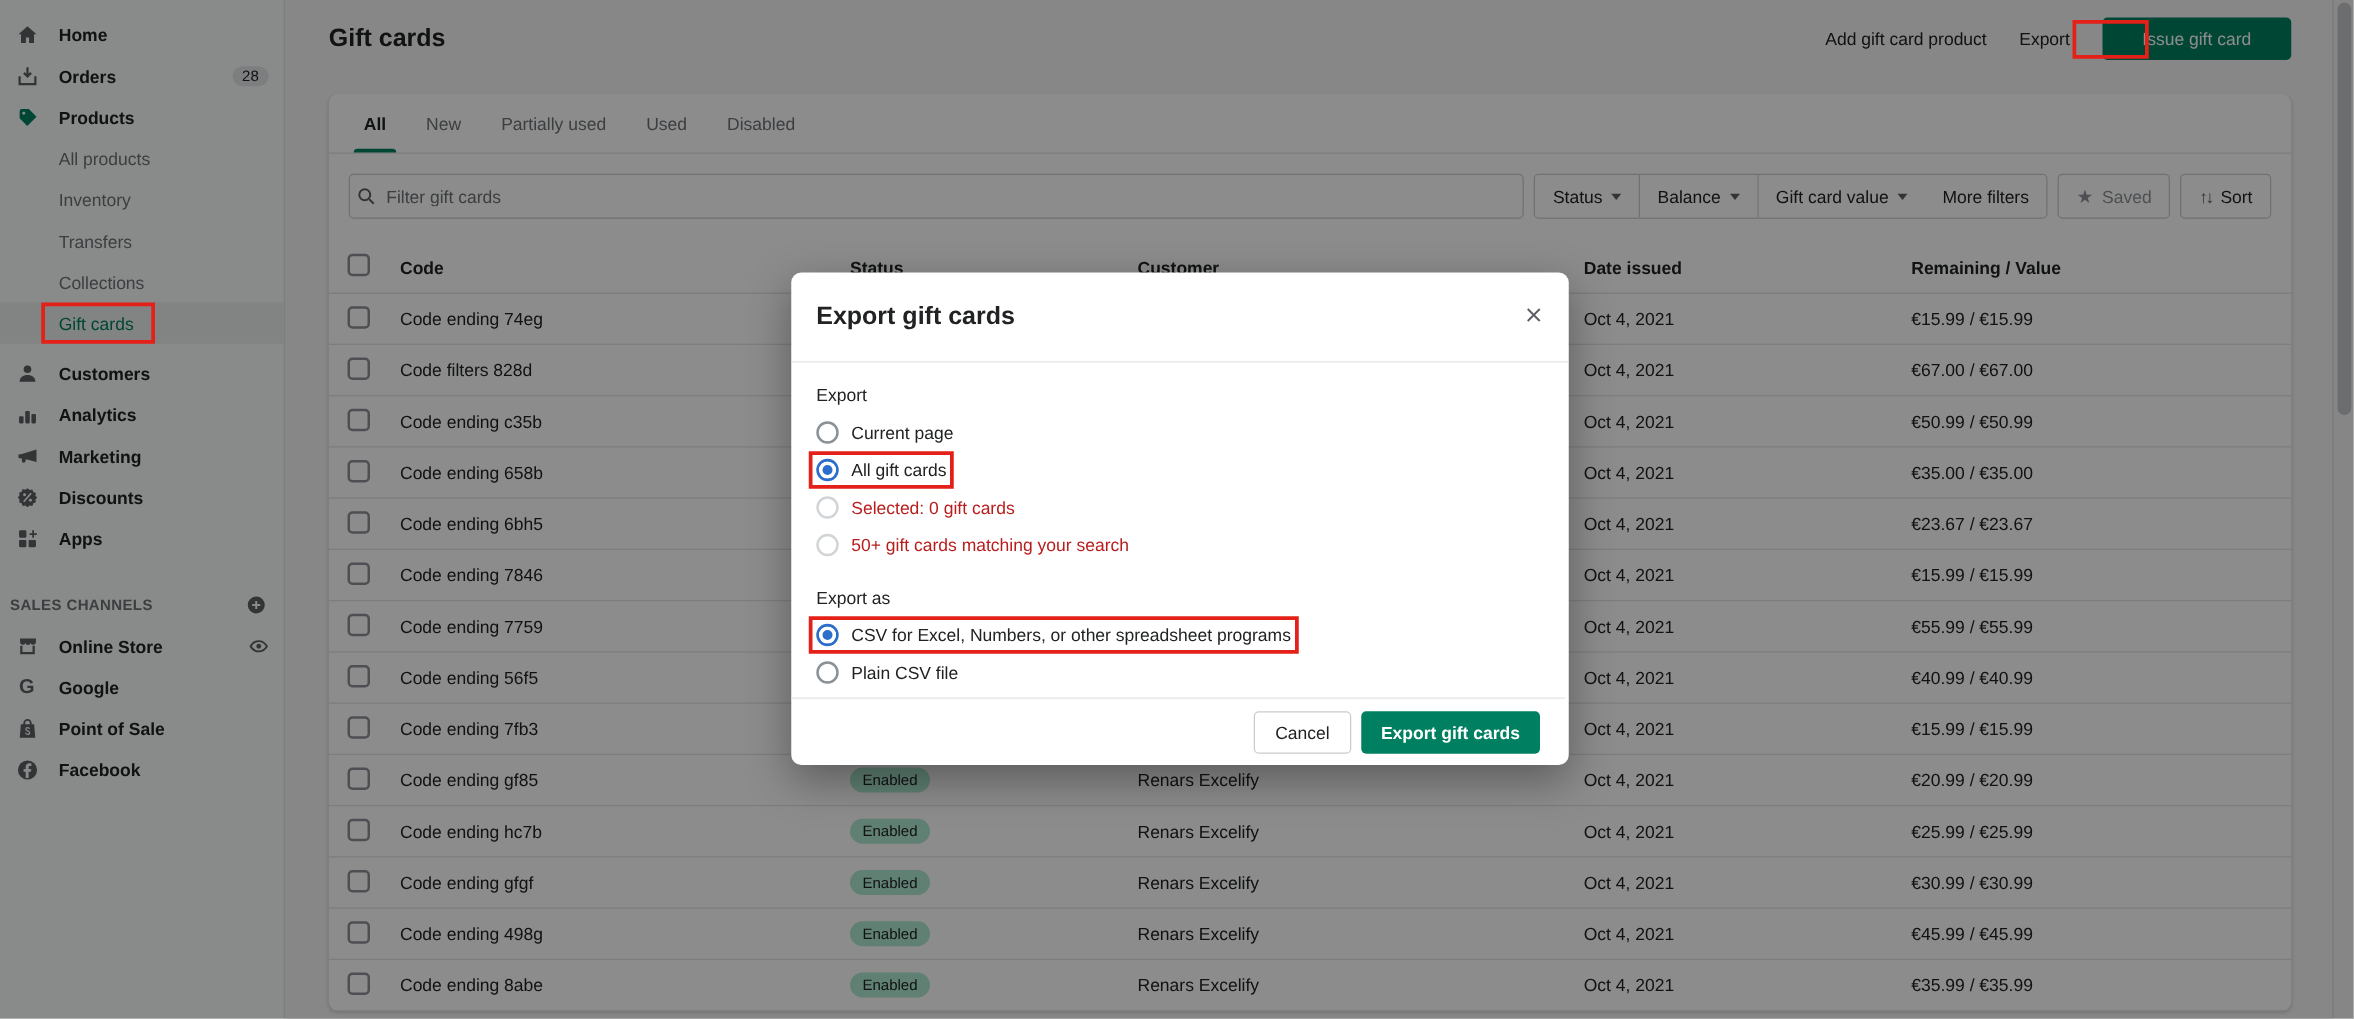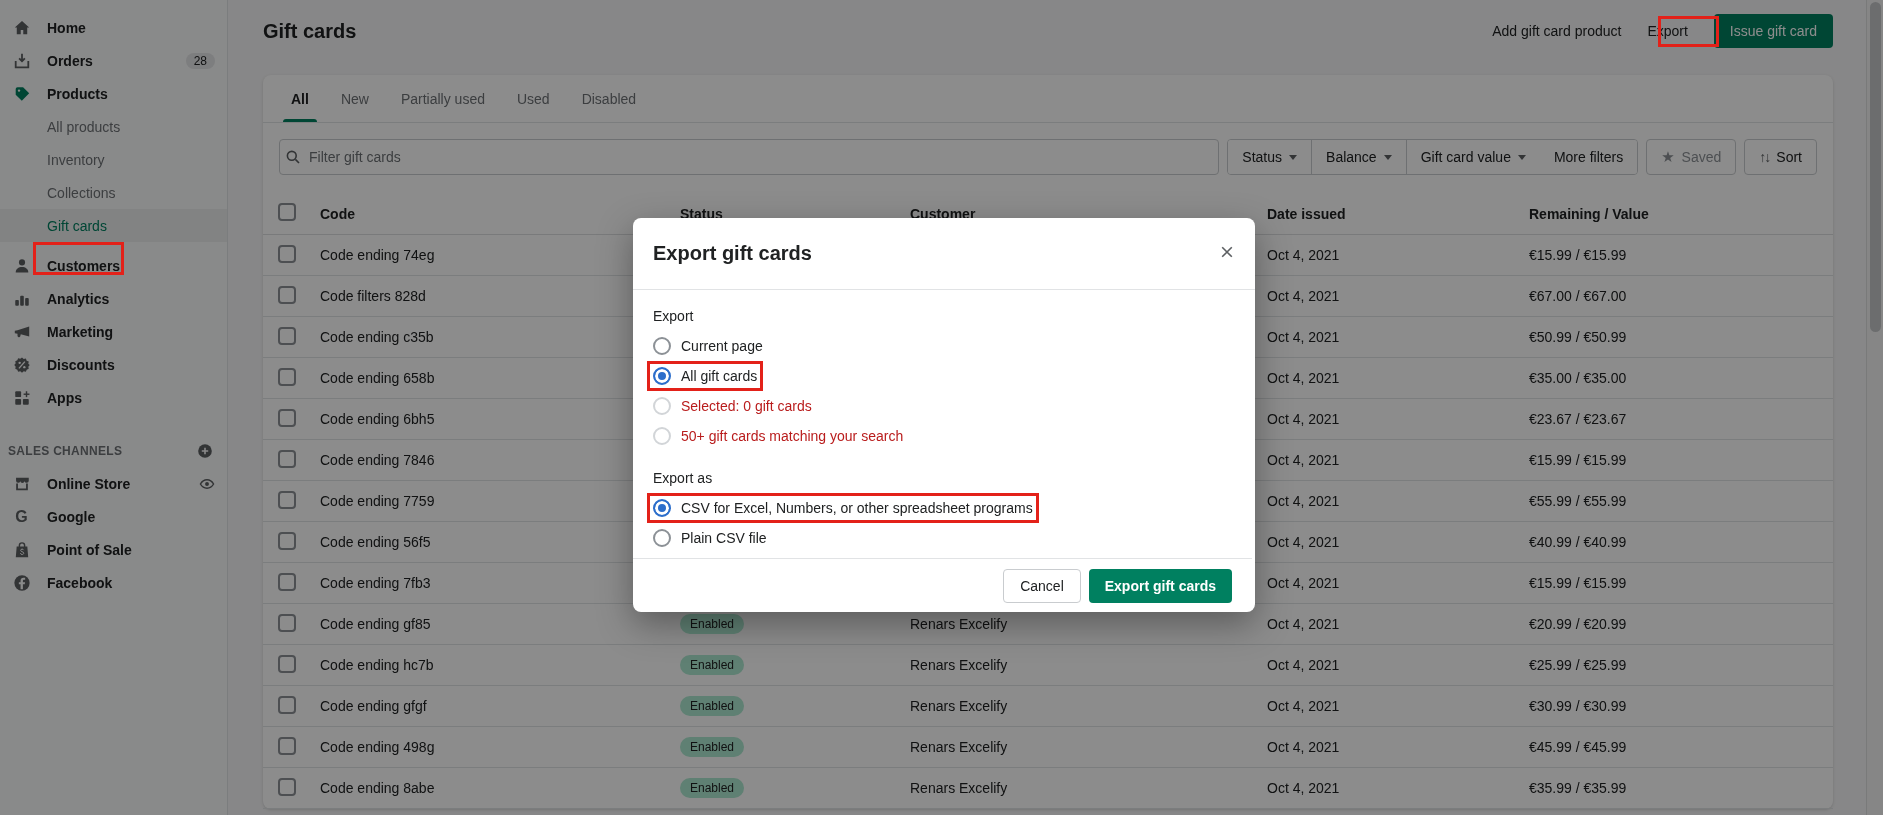--- a/index.html
+++ b/index.html
@@ -20,21 +20,21 @@
   .nav-heading .plus-circle { margin-left:auto; color:#5c5f62; }
   .eye-icon { margin-left:auto; color:#5c5f62; display:inline-flex; }
   svg { display:block; }
 
   
   .main { position:absolute; left:229px; top:0; width:1637px; height:815px; }
   .page-header { height:62px; display:flex; align-items:center; padding:0 33px 0 34px; }
   .page-title { font-size:20px; font-weight:700; }
   .header-actions { margin-left:auto; display:flex; align-items:center; gap:26px; }
   .plain-action { font-size:14px; font-weight:500; color:#202223; background:none; border:none; cursor:pointer; font-family:inherit; }
-  .primary-btn { background:#008060; color:#fff; border:none; border-radius:4px; font-size:14px; font-weight:500; padding:9px 16px; cursor:pointer; font-family:inherit; }
+  .primary-btn { background:#008060; color:#fff; border:none; border-radius:4px; font-size:14px; font-weight:500; padding:9px 32px; cursor:pointer; font-family:inherit; }
 
   .card { margin:13px 33px 0 34px; background:#ffffff; border-radius:8px; box-shadow:0 1px 3px rgba(0,0,0,.15); }
 
   .tabs { display:flex; align-items:stretch; height:48px; padding:0 12px; border-bottom:1px solid #e1e3e5; }
   .tab { position:relative; display:flex; align-items:center; padding:0 16px; font-size:14px; color:#6d7175; cursor:pointer; }
   .tab.active { color:#202223; font-weight:600; }
   .tab.active::after { content:""; position:absolute; left:8px; right:8px; bottom:0; height:3px; background:#008060; border-radius:3px 3px 0 0; }
 
   .filter-row { display:flex; align-items:center; gap:8px; padding:16px 16px 0 16px; }
   .search-box { flex:1; display:flex; align-items:center; height:36px; border:1px solid #c9cccf; border-radius:4px; padding:0 5px; background:#fff; }
@@ -118,20 +118,23 @@
         </span>
       <span class="nav-label">Products</span>
     </div>
     <div class="nav-item sub">
       <span>All products</span>
     </div>
     <div class="nav-item sub">
       <span>Inventory</span>
     </div>
     <div class="nav-item sub">
+      <span>Transfers</span>
+    </div>
+    <div class="nav-item sub">
       <span>Collections</span>
     </div>
     <div class="nav-item sub active-sub">
       <span>Gift cards</span>
     </div>
     <div class="nav-gap"></div>
     <div class="nav-item">
       <span class="nav-icon">
           <svg width="18" height="18" viewBox="0 0 20 20" fill="currentColor">
             <circle cx="10" cy="6" r="3.4"></circle>

